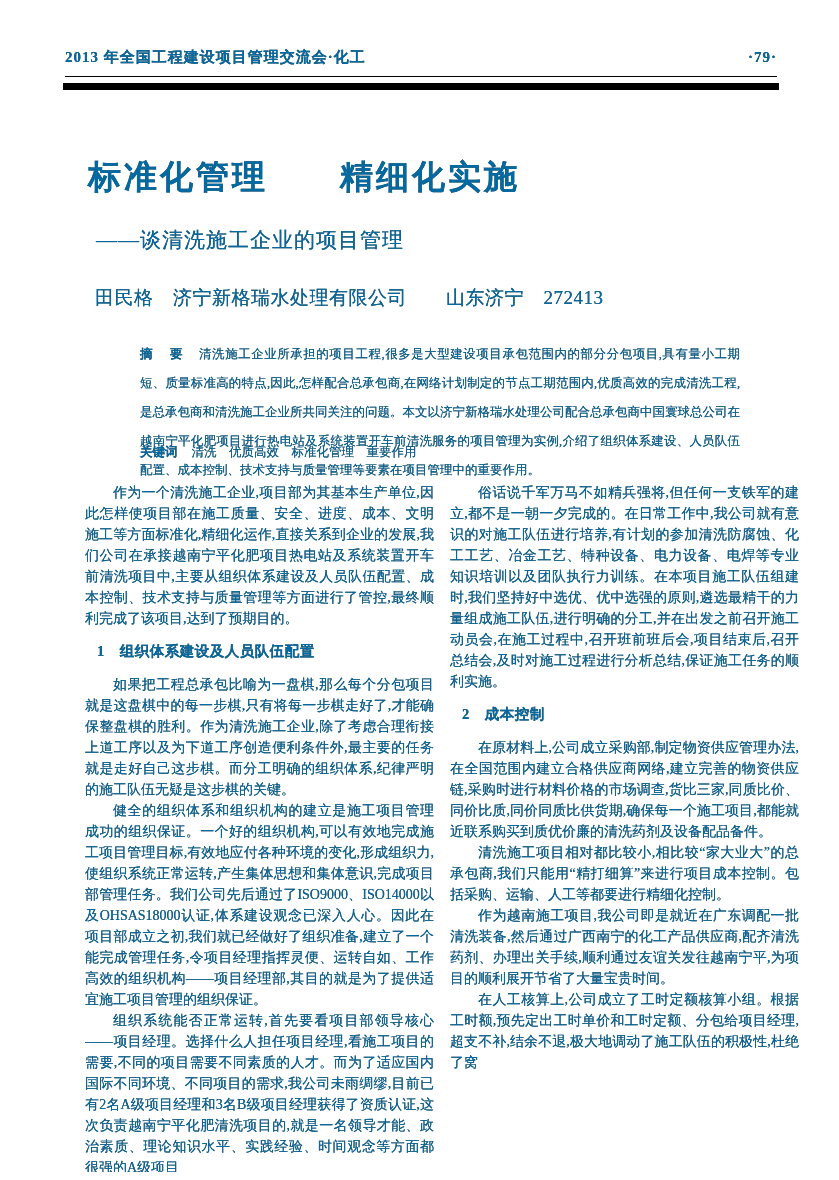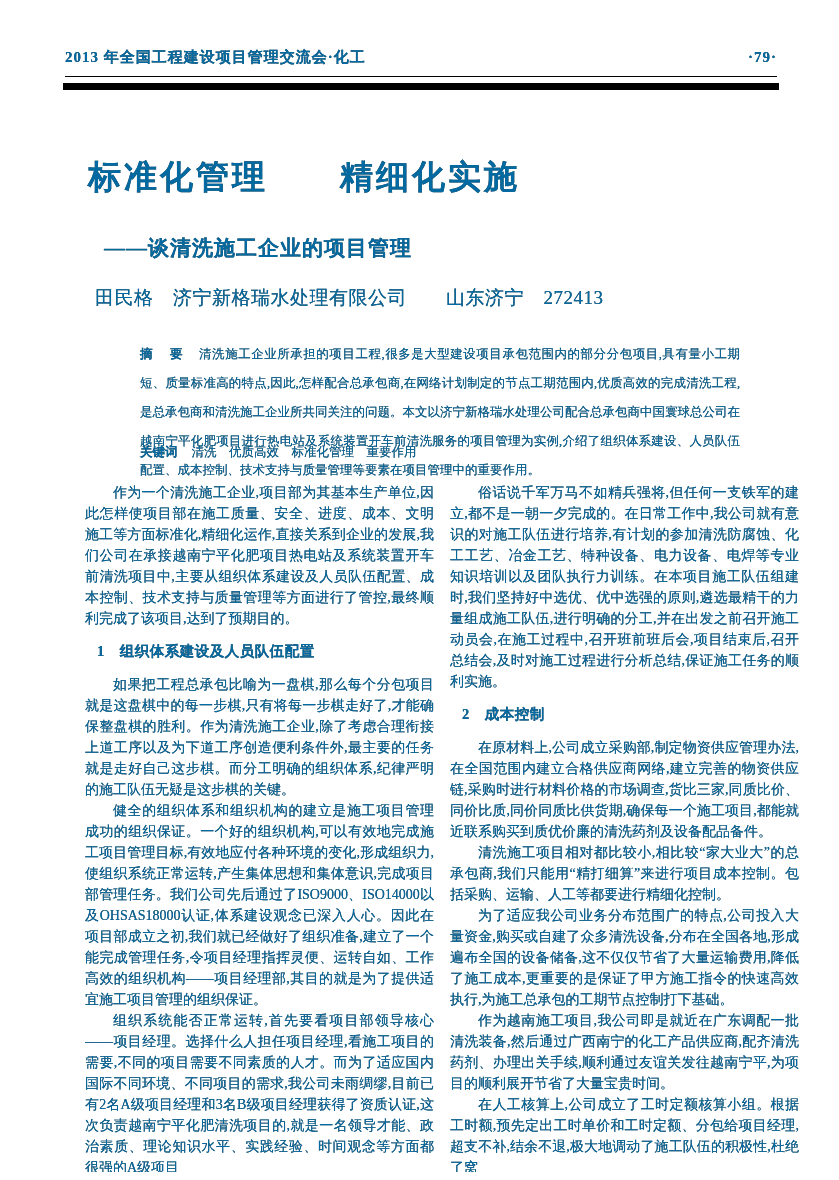--- a/index.html
+++ b/index.html
@@ -23,22 +23,22 @@
   .rule-thick { position:absolute; top:83px; left:63px; right:60px; height:7px; background:#000; }
 
   
   .article-title {
     position:absolute; top:155px; left:88px;
     font-size:33px; font-weight:bold; letter-spacing:3px;
     margin:0; white-space:nowrap;
   }
   .article-subtitle {
     position:absolute; top:218px; left:88px;
-    font-size:21px; font-weight:bold; letter-spacing:1px;
-    margin:16px; white-space:nowrap;
+    font-size:21px; font-weight:normal; letter-spacing:1px;
+    margin:8px; white-space:nowrap;
   }
   .author-line {
     position:absolute; top:285px; left:95px;
     font-size:19px; letter-spacing:0.5px; white-space:nowrap;
   }
 
   
   .abstract-block {
     position:absolute; top:340px; left:140px; width:600px;
     font-size:12.5px; line-height:29px; text-align:justify;
@@ -93,20 +93,19 @@
       <p>如果把工程总承包比喻为一盘棋,那么每个分包项目就是这盘棋中的每一步棋,只有将每一步棋走好了,才能确保整盘棋的胜利。作为清洗施工企业,除了考虑合理衔接上道工序以及为下道工序创造便利条件外,最主要的任务就是走好自己这步棋。而分工明确的组织体系,纪律严明的施工队伍无疑是这步棋的关键。</p>
       <p>健全的组织体系和组织机构的建立是施工项目管理成功的组织保证。一个好的组织机构,可以有效地完成施工项目管理目标,有效地应付各种环境的变化,形成组织力,使组织系统正常运转,产生集体思想和集体意识,完成项目部管理任务。我们公司先后通过了ISO9000、ISO14000以及OHSAS18000认证,体系建设观念已深入人心。因此在项目部成立之初,我们就已经做好了组织准备,建立了一个能完成管理任务,令项目经理指挥灵便、运转自如、工作高效的组织机构——项目经理部,其目的就是为了提供适宜施工项目管理的组织保证。</p>
       <p>组织系统能否正常运转,首先要看项目部领导核心——项目经理。选择什么人担任项目经理,看施工项目的需要,不同的项目需要不同素质的人才。而为了适应国内国际不同环境、不同项目的需求,我公司未雨绸缪,目前已有2名A级项目经理和3名B级项目经理获得了资质认证,这次负责越南宁平化肥清洗项目的,就是一名领导才能、政治素质、理论知识水平、实践经验、时间观念等方面都很强的A级项目</p>
     </div>
 
     <div class="col">
       <p>俗话说千军万马不如精兵强将,但任何一支铁军的建立,都不是一朝一夕完成的。在日常工作中,我公司就有意识的对施工队伍进行培养,有计划的参加清洗防腐蚀、化工工艺、冶金工艺、特种设备、电力设备、电焊等专业知识培训以及团队执行力训练。在本项目施工队伍组建时,我们坚持好中选优、优中选强的原则,遴选最精干的力量组成施工队伍,进行明确的分工,并在出发之前召开施工动员会,在施工过程中,召开班前班后会,项目结束后,召开总结会,及时对施工过程进行分析总结,保证施工任务的顺利实施。</p>
       <h3 class="sec-heading">2　成本控制</h3>
       <p>在原材料上,公司成立采购部,制定物资供应管理办法,在全国范围内建立合格供应商网络,建立完善的物资供应链,采购时进行材料价格的市场调查,货比三家,同质比价、同价比质,同价同质比供货期,确保每一个施工项目,都能就近联系购买到质优价廉的清洗药剂及设备配品备件。</p>
       <p>清洗施工项目相对都比较小,相比较“家大业大”的总承包商,我们只能用“精打细算”来进行项目成本控制。包括采购、运输、人工等都要进行精细化控制。</p>
-      <p>为了适应我公司业务分布范围广的特点,公司投入大量资金,购买或自建了众多清洗设备,分布在全国各地,形成遍布全国的设备储备,这不仅仅节省了大量运输费用,降低了施工成本,更重要的是保证了甲方施工指令的快速高效执行,为施工总承包的工期节点控制打下基础。</p>
       <p>作为越南施工项目,我公司即是就近在广东调配一批清洗装备,然后通过广西南宁的化工产品供应商,配齐清洗药剂、办理出关手续,顺利通过友谊关发往越南宁平,为项目的顺利展开节省了大量宝贵时间。</p>
       <p>在人工核算上,公司成立了工时定额核算小组。根据工时额,预先定出工时单价和工时定额、分包给项目经理,超支不补,结余不退,极大地调动了施工队伍的积极性,杜绝了窝</p>
     </div>
 
   </div>
 
 </div>
 
 </body></html>

